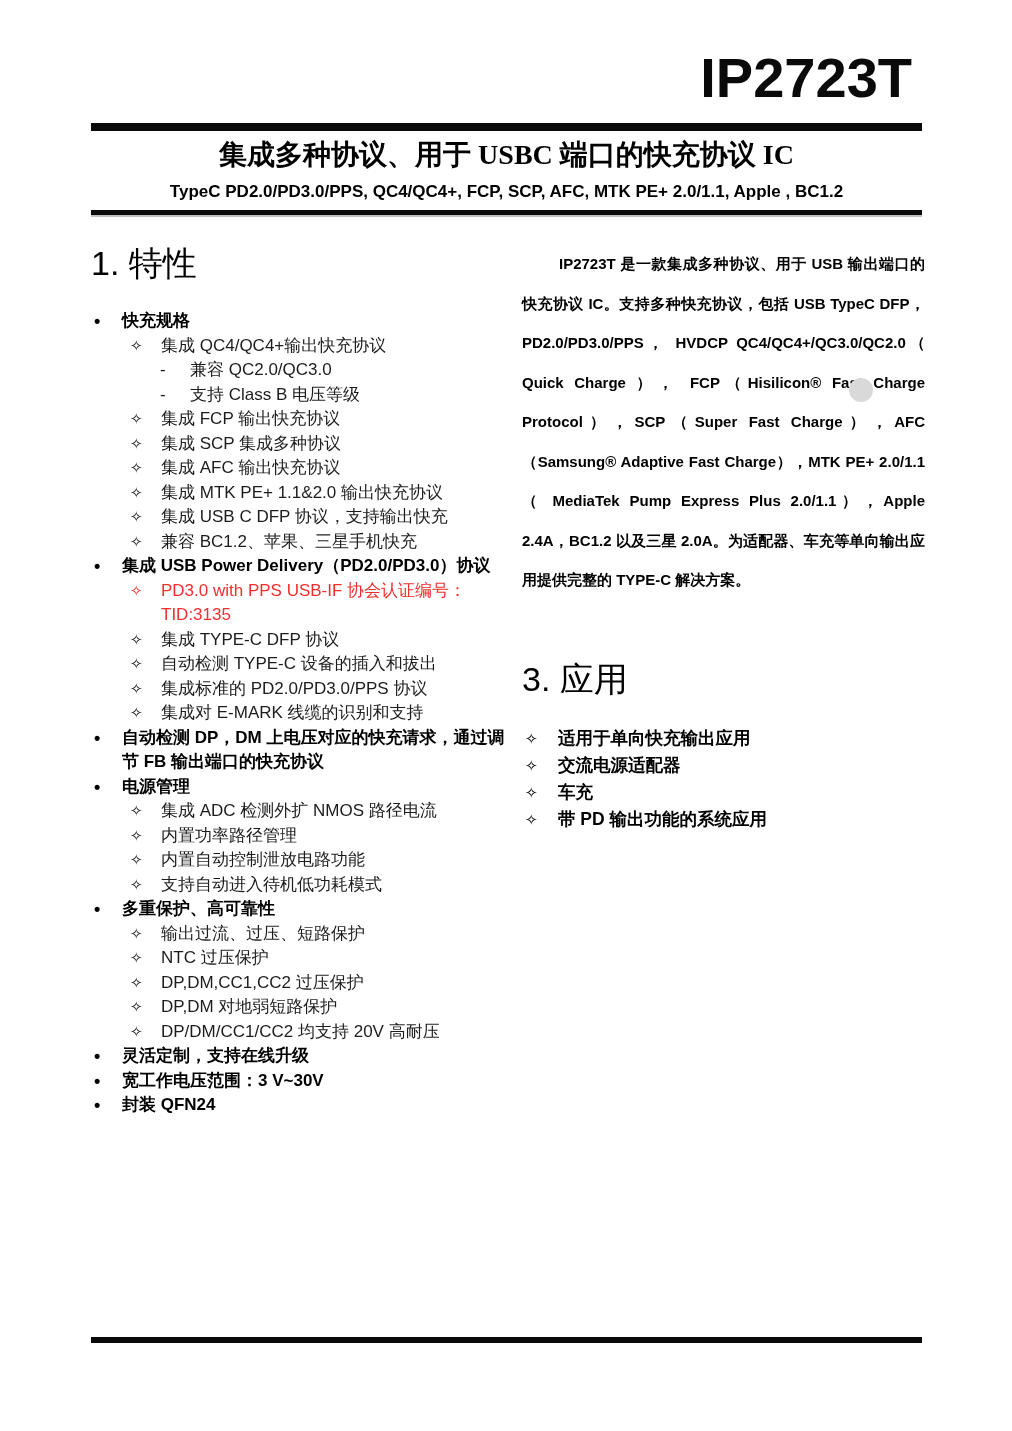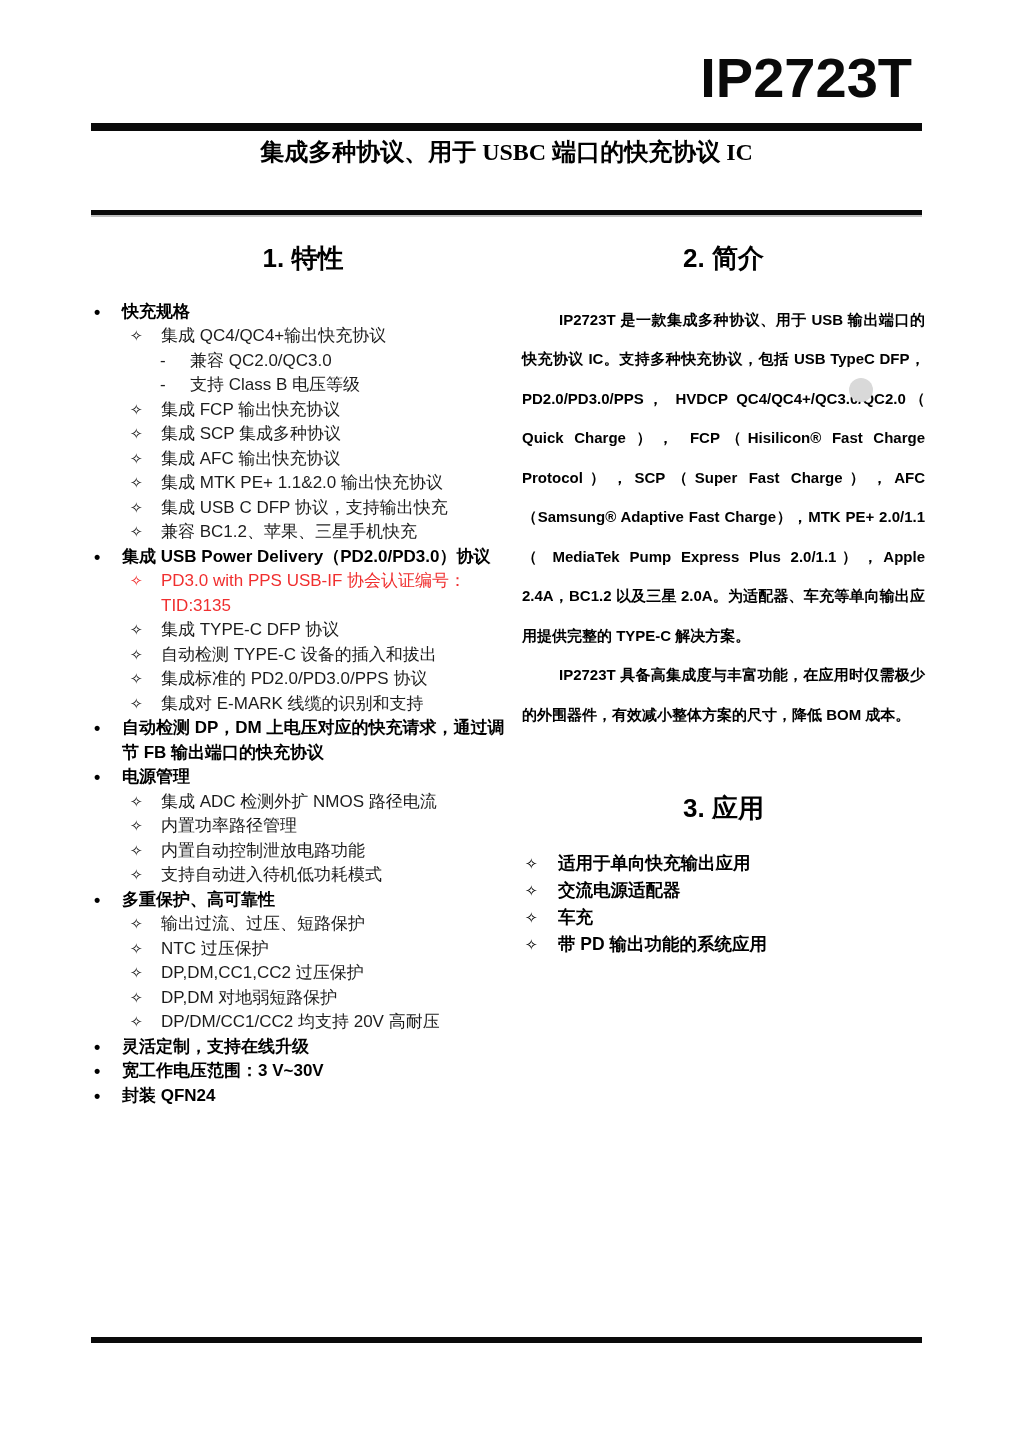--- a/index.html
+++ b/index.html
@@ -17,32 +17,32 @@
     text-align:right; padding-right:10px; box-sizing:border-box;
     font-size:56px; font-weight:800; letter-spacing:0px; line-height:1;
     color:#0a0a0a;
   }
   .rule{ position:absolute; left:91px; width:831px; background:#0a0a0a; }
   #rule-top{ top:123px; height:8px; }
   #rule-mid{ top:210px; height:5px; box-shadow:0 2px 0 rgba(0,0,0,0.25); }
   #rule-bottom{ top:1337px; height:6px; }
   #doc-title{
     position:absolute; top:138px; left:91px; width:831px;
-    text-align:center; font-size:24px; font-weight:bold; line-height:1.2;
+    text-align:center; font-size:28px; font-weight:bold; line-height:1.2;
     font-family:"Liberation Serif","DejaVu Serif",serif;
   }
   #doc-subtitle{
     position:absolute; top:182px; left:91px; width:831px;
     text-align:center; font-size:17px; font-weight:bold;
   }
   
   #col-left{ position:absolute; top:244px; left:91px; width:424px; }
   #col-right{ position:absolute; top:244px; left:522px; width:403px; }
   .section-heading{
-    font-size:26px; font-weight:bold; margin:0 0 26px 0; line-height:1.15;text-align:center;
+    font-size:34px; font-weight:normal; margin:0 0 26px 0; line-height:1.15;
   }
   
   .feat-item{ position:relative; font-size:17px; line-height:24.5px; color:#1c1c1c; }
   .feat-item .mk{ position:absolute; top:0; }
   .feat-item.lvl1{ padding-left:31px; }
   .feat-item.lvl1 .mk{ left:3px; font-size:18px; }
   .feat-item.lvl2{ padding-left:70px; }
   .feat-item.lvl2 .mk{ left:39px; font-size:15px; }
   .feat-item.lvl3{ padding-left:99px; }
   .feat-item.lvl3 .mk{ left:69px; }
@@ -64,20 +64,21 @@
 </style>
 </head>
 <body>
 
 <div id="page">
 
   <div id="part-number">IP2723T</div>
   <div id="rule-top" class="rule" style="background: rgb(10, 10, 10);"></div>
 
   <div id="doc-title">集成多种协议、用于 USBC 端口的快充协议 IC</div>
+  <div id="doc-subtitle">TypeC PD2.0/PD3.0/PPS, QC4/QC4+, FCP, SCP, AFC, MTK PE+ 2.0/1.1, Apple , BC1.2</div>
   <div id="rule-mid" class="rule" style="background: rgb(10, 10, 10);"></div>
 
   <div id="col-left">
     <h2 class="section-heading">1. 特性</h2>
     <div id="features-list">
 
         <div class="feat-item lvl1 bold">
           <span class="mk">•</span>
           <span class="txt">快充规格</span>
         </div>
@@ -229,26 +230,24 @@
 
         <div class="feat-item lvl1 bold">
           <span class="mk">•</span>
           <span class="txt">封装 QFN24</span>
         </div>
       </div>
   </div>
 
   <div id="col-right">
     <div id="intro-section">
-      <h2 class="section-heading">2. 简介</h2>
       <div id="intro-paragraphs">
 
           <p class="intro-p">IP2723T 是一款集成多种协议、用于 USB 输出端口的快充协议 IC。支持多种快充协议，包括 USB TypeC DFP， PD2.0/PD3.0/PPS， HVDCP QC4/QC4+/QC3.0/QC2.0（ Quick Charge ）， FCP（Hisilicon® Fast Charge Protocol），SCP（Super Fast Charge），AFC（Samsung® Adaptive Fast Charge），MTK PE+ 2.0/1.1（ MediaTek Pump Express Plus 2.0/1.1），Apple 2.4A，BC1.2 以及三星 2.0A。为适配器、车充等单向输出应用提供完整的 TYPE-C 解决方案。</p>
 
-          <p class="intro-p">IP2723T 具备高集成度与丰富功能，在应用时仅需极少的外围器件，有效减小整体方案的尺寸，降低 BOM 成本。</p>
         </div>
     </div>
 
     <div id="applications-section">
       <h2 class="section-heading">3. 应用</h2>
       <div id="applications-list">
 
           <div class="app-item">
             <span class="mk">✧</span>
             <span>适用于单向快充输出应用</span>

